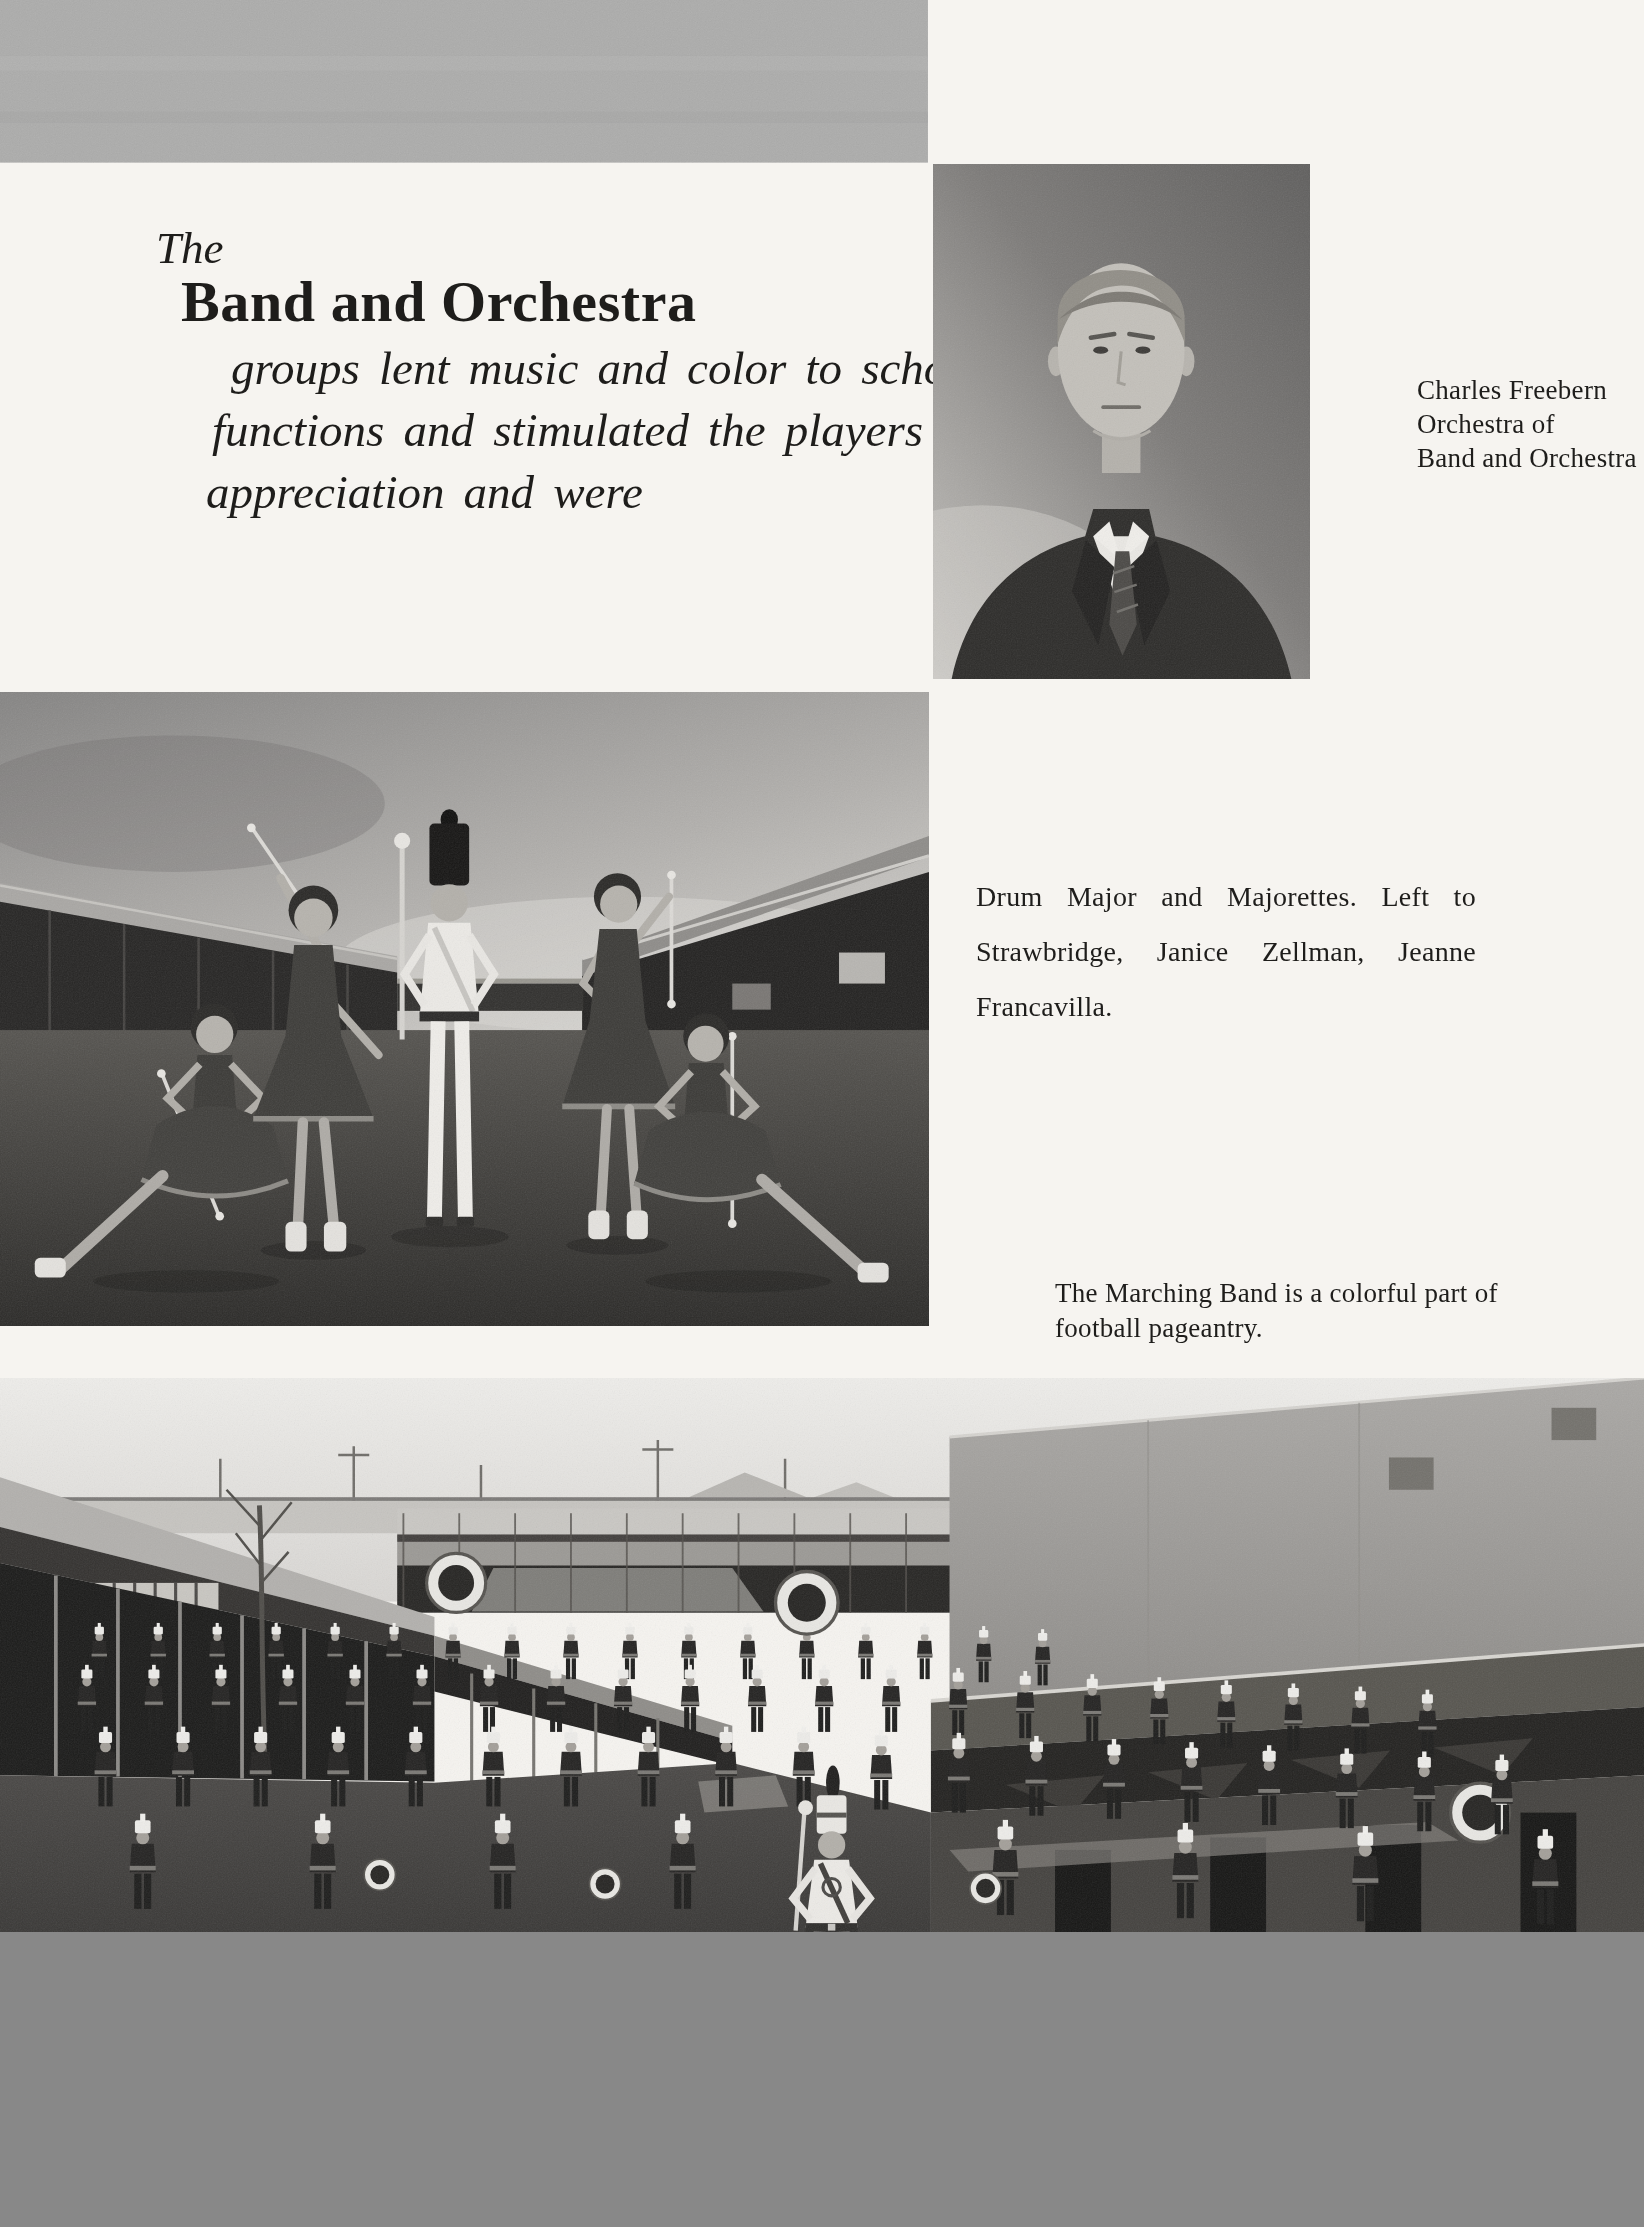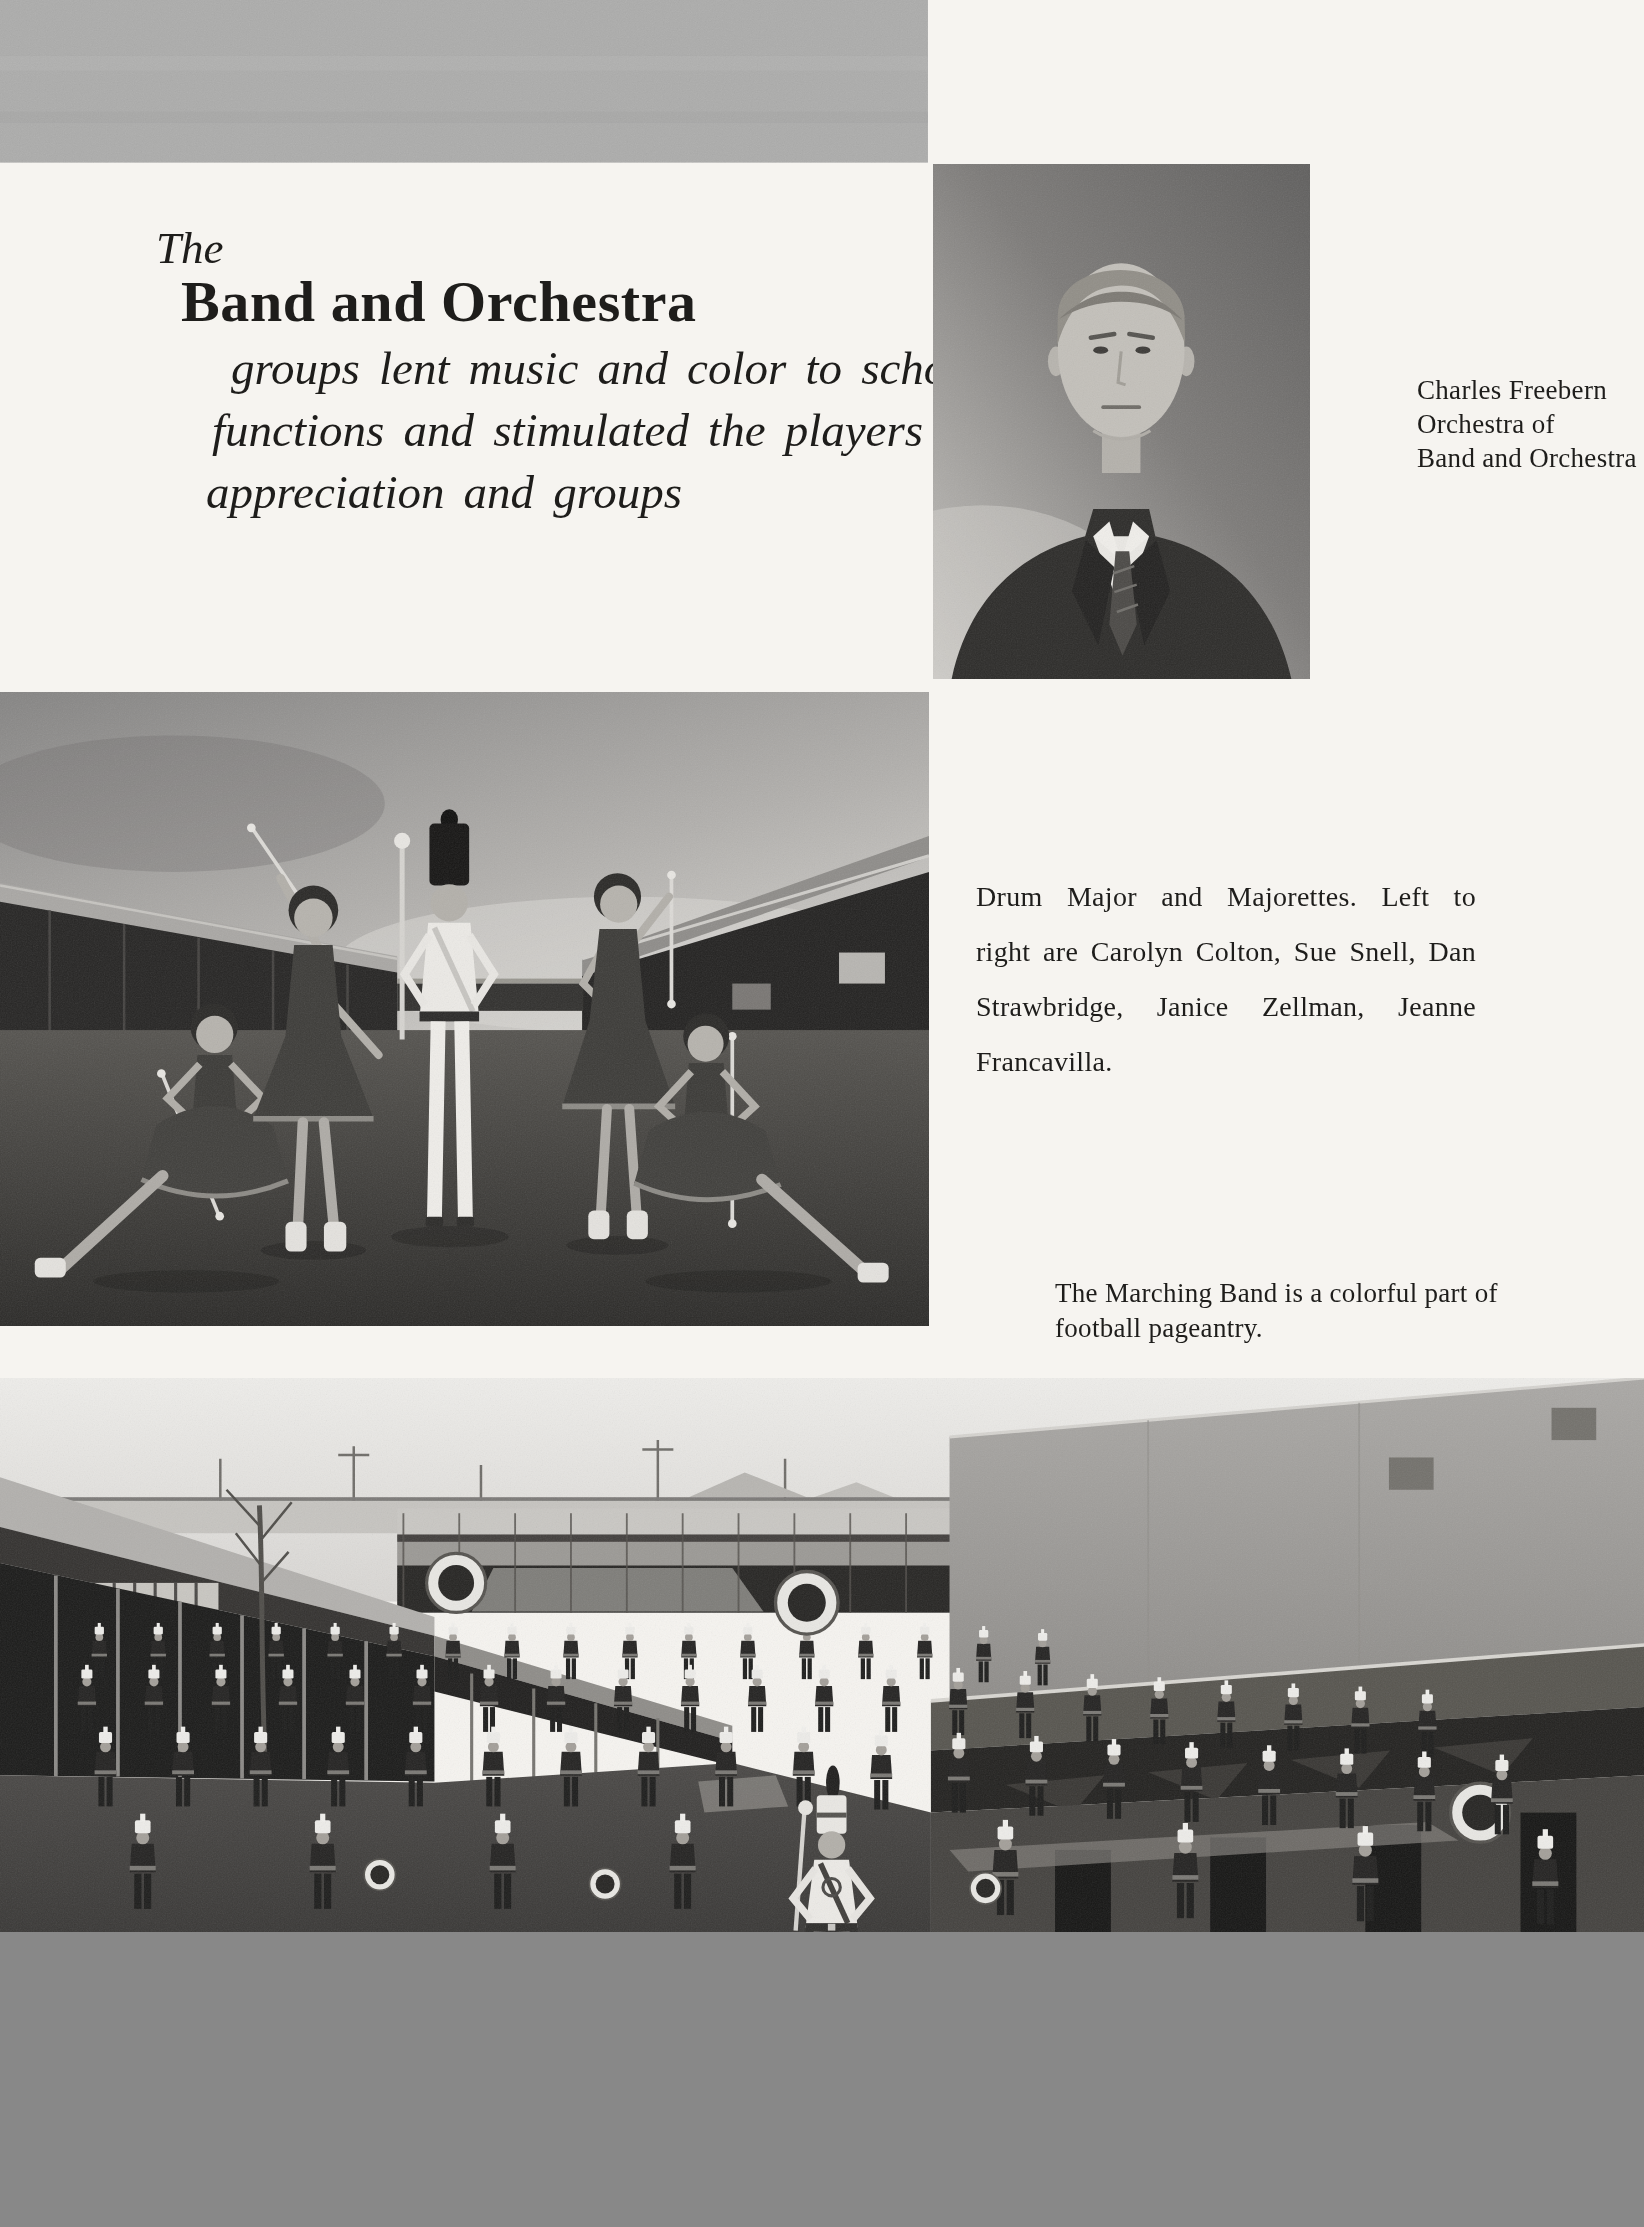--- a/index.html
+++ b/index.html
@@ -61,21 +61,21 @@
       <rect x="0" y="180" width="1495" height="18" fill="#a4a4a3" opacity="0.5"></rect>
       <rect x="0" y="0" width="1495" height="262" filter="url(#grain0)" opacity="0.14"></rect>
     </svg>
   </div>
 
   <section>
     <div class="abs title-the">The</div>
     <div class="abs title-main">Band and Orchestra</div>
     <div class="abs t-sub title-sub1">groups lent music and color to school</div>
     <div class="abs t-sub title-sub2">functions and stimulated the players</div>
-    <div class="abs t-sub title-sub3">appreciation and groups</div>
+    <div class="abs t-sub title-sub3">appreciation and were</div>
   </section>
 
   <figure class="abs portrait-fig">
     <svg viewBox="0 0 607 830" preserveAspectRatio="none">
       <defs>
         <linearGradient id="pbg" x1="1" y1="0" x2="0" y2="1">
           <stop offset="0" stop-color="#605f5e"></stop>
           <stop offset="0.45" stop-color="#7d7b79"></stop>
           <stop offset="1" stop-color="#c7c5c1"></stop>
         </linearGradient>
@@ -233,21 +233,20 @@
         <path d="M1022 792 Q1138 844 1258 794" stroke="#8c8a85" stroke-width="8" fill="none"></path>
         <path d="M1228 786 L1398 938" stroke="#aeaba6" stroke-width="19" stroke-linecap="round"></path>
         <rect x="1382" y="920" width="50" height="32" rx="9" fill="#e4e2de"></rect>
       </g>
       <rect width="1497" height="1022" filter="url(#grain2)" opacity="0.13"></rect>
     </svg>
   </figure>
 
   <div class="abs para">
     <div class="jline">Drum Major and Majorettes. Left to</div>
-    <div class="jline">right are Carolyn Colton, Sue Snell, Dan</div>
     <div class="jline">Strawbridge, Janice Zellman, Jeanne</div>
     <div class="jline last">Francavilla.</div>
   </div>
 
   <div class="abs band-caption">
     <div>The Marching Band is a colorful part of</div>
     <div>football pageantry.</div>
   </div>
 
   <figure class="abs band-fig">

